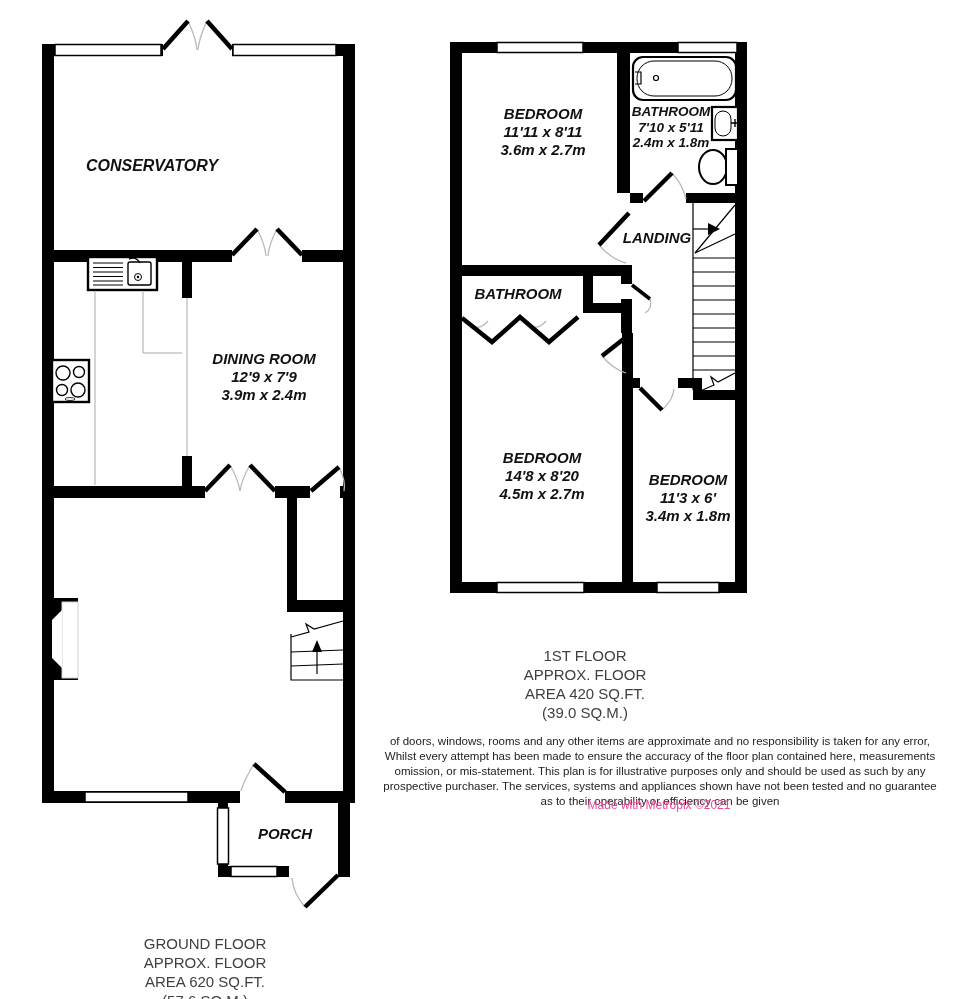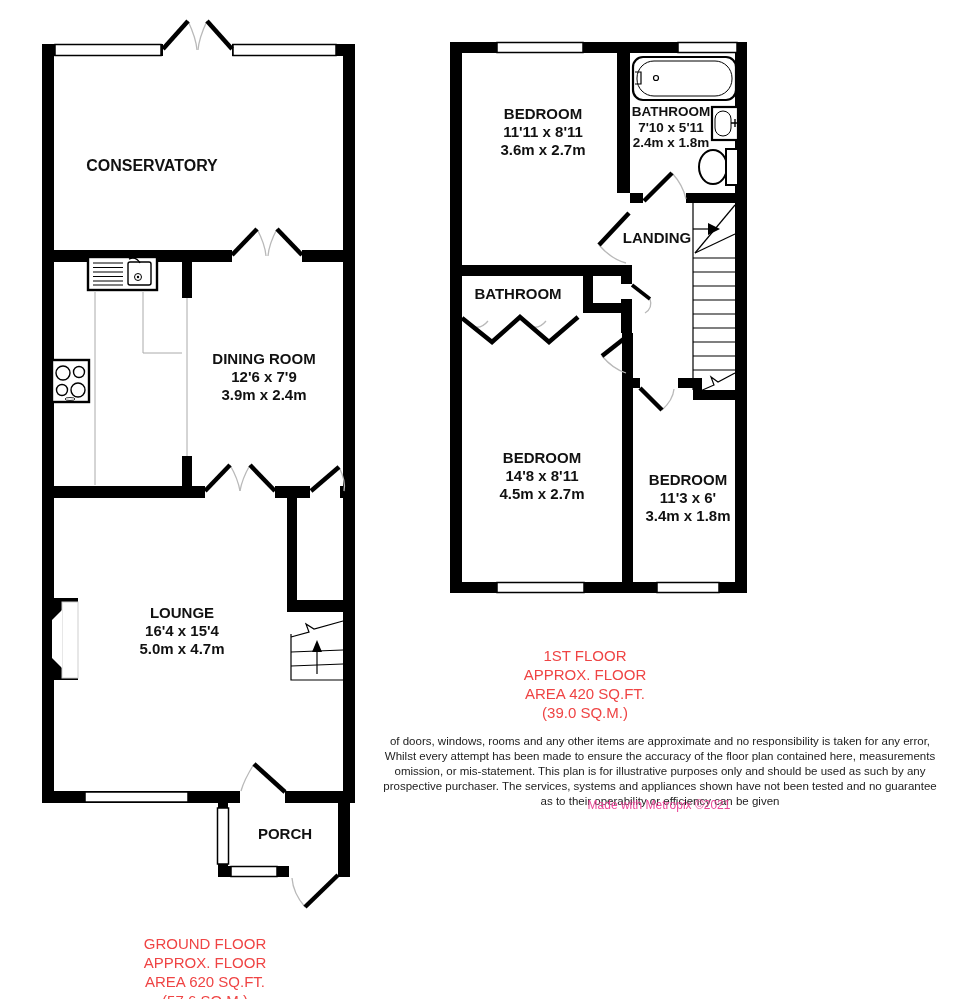--- a/index.html
+++ b/index.html
@@ -1,24 +1,24 @@
 <!DOCTYPE html>
 <html><head>
 <meta charset="utf-8">
 <style>
   html,body{margin:0;padding:0;background:#fff;}
   .stage{position:relative;width:980px;height:999px;background:#fff;overflow:hidden;
          font-family:"Liberation Sans",sans-serif;color:#111;}
   .plan-svg{position:absolute;left:0;top:0;}
   .room-label{position:absolute;transform:translateX(-50%);text-align:center;
-              font-weight:bold;font-size:15px;line-height:18px;white-space:nowrap;color:#111;}
+              font-weight:bold;font-size:15px;line-height:18px;white-space:nowrap;color:#111;font-style:italic;}
   .room-label.big{font-size:16px;margin-top:24px;}
   .room-label.small{font-size:13.5px;line-height:15.5px;}
   .footer-block{position:absolute;transform:translateX(-50%);text-align:center;
-                font-size:15px;line-height:19px;color:#ef4444;white-space:nowrap;}
+                font-size:15px;line-height:19px;color:#404040;white-space:nowrap;}
   .total-line{position:absolute;transform:translateX(-50%);text-align:center;
               font-size:15.5px;color:#222;white-space:nowrap;}
   .disclaimer{position:absolute;transform:translateX(-50%);text-align:center;
               font-size:11.5px;line-height:15px;color:#222;white-space:nowrap;}
   .credit{position:absolute;transform:translateX(-50%);text-align:center;
           font-size:12px;color:#ec4899;white-space:nowrap;}
 </style>
 </head>
 <body>
 
@@ -199,30 +199,25 @@
       </g>
     </g>
   </svg>
 
   <div class="room-label big" style="left:152px;top:133px">
     <div>CONSERVATORY</div>
   </div>
 
   <div class="room-label" style="left:264px;top:350px">
     <div>DINING ROOM</div>
-    <div>12'6 x 7'9</div>
+    <div>12'9 x 7'9</div>
     <div>3.9m x 2.4m</div>
   </div>
 
 
-  <div class="room-label" style="left:182px;top:604px">
-    <div>LOUNGE</div>
-    <div>16'4 x 15'4</div>
-    <div>5.0m x 4.7m</div>
-  </div>
 
   <div class="room-label" style="left:285px;top:825px">
     <div>PORCH</div>
   </div>
 
   <div class="room-label" style="left:543px;top:105px">
     <div>BEDROOM</div>
     <div>11'11 x 8'11</div>
     <div>3.6m x 2.7m</div>
   </div>
@@ -236,21 +231,21 @@
   <div class="room-label" style="left:657px;top:229px">
     <div>LANDING</div>
   </div>
 
   <div class="room-label" style="left:518px;top:285px">
     <div>BATHROOM</div>
   </div>
 
   <div class="room-label" style="left:542px;top:449px">
     <div>BEDROOM</div>
-    <div>14'8 x 8'11</div>
+    <div>14'8 x 8'20</div>
     <div>4.5m x 2.7m</div>
   </div>
 
   <div class="room-label" style="left:688px;top:471px">
     <div>BEDROOM</div>
     <div>11'3 x 6'</div>
     <div>3.4m x 1.8m</div>
   </div>
 
   <div class="footer-block" style="left:205px;top:934px">

